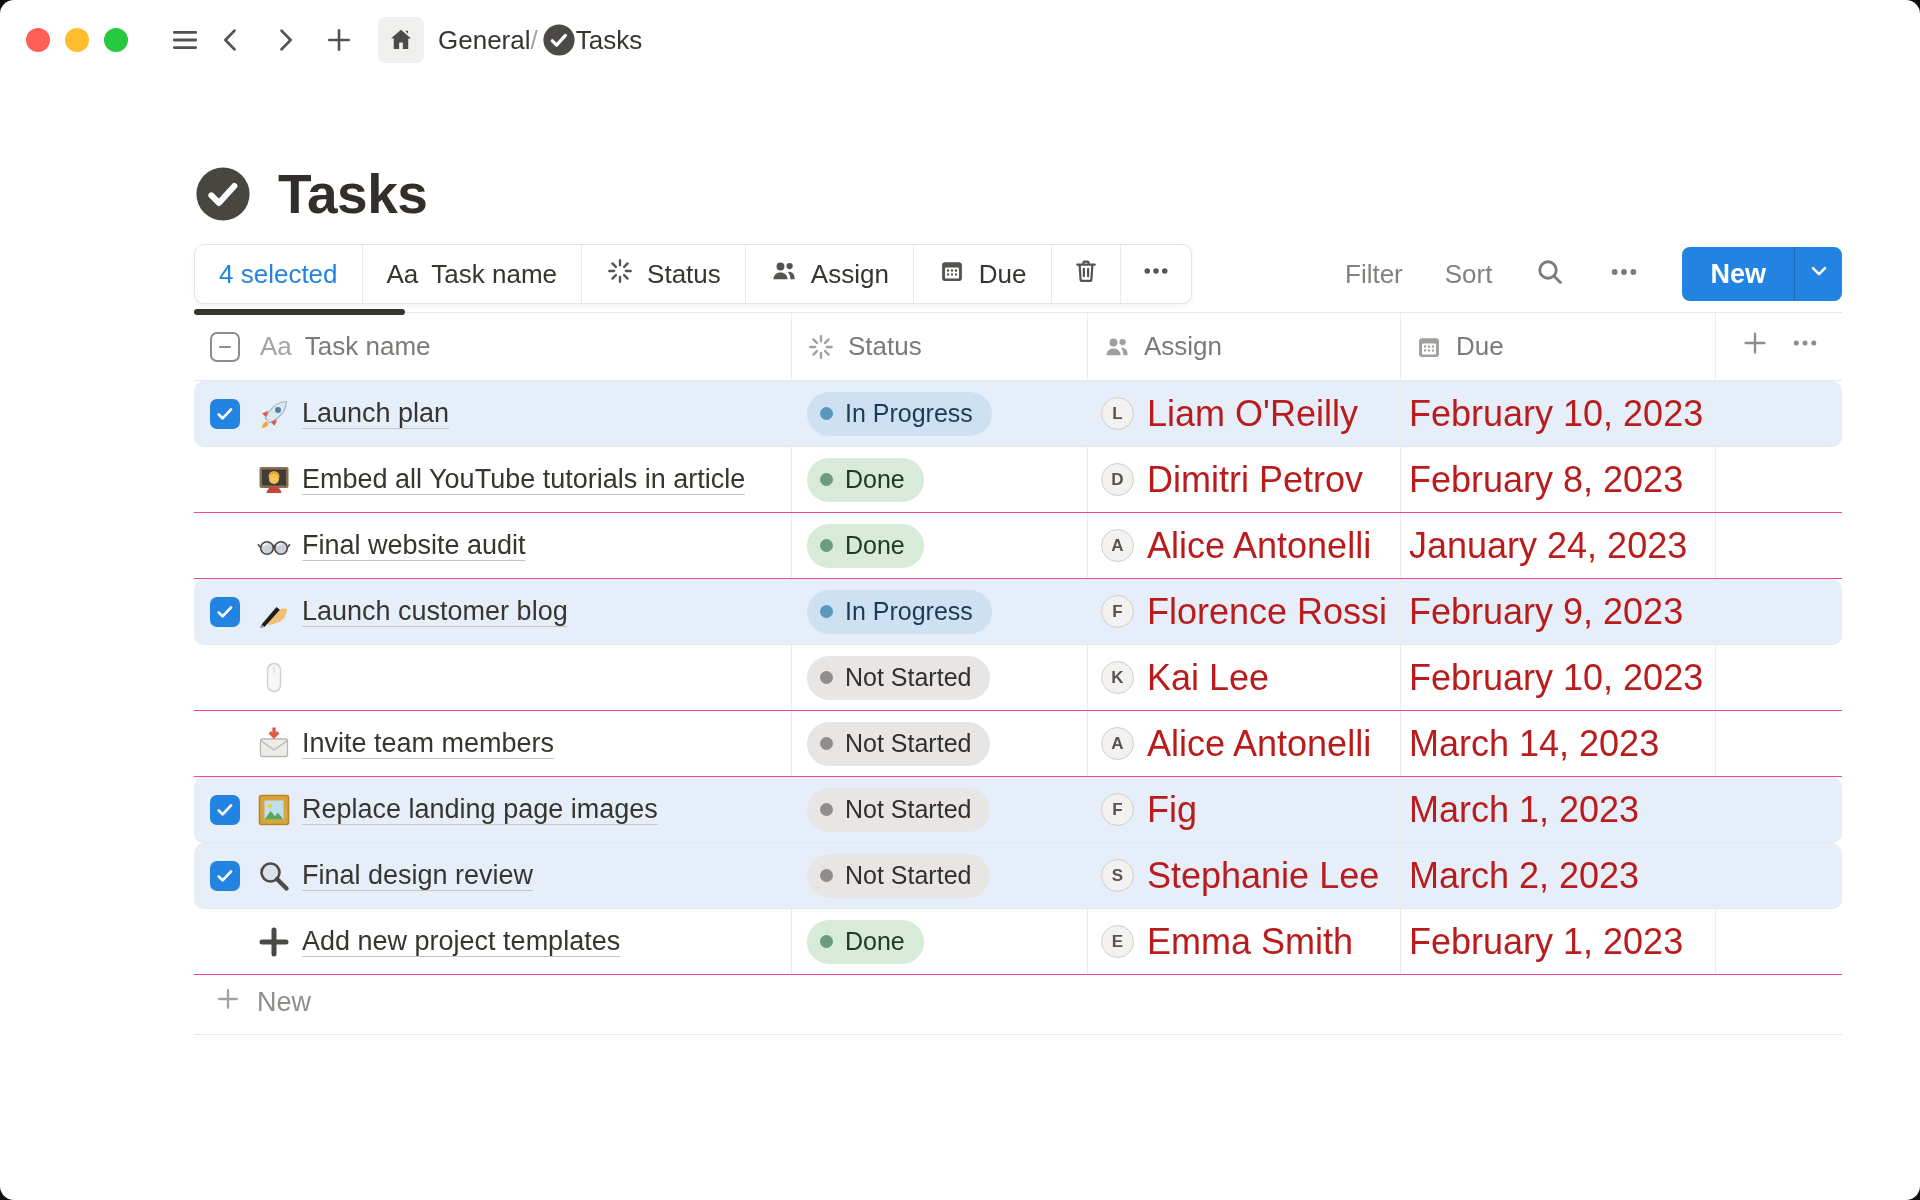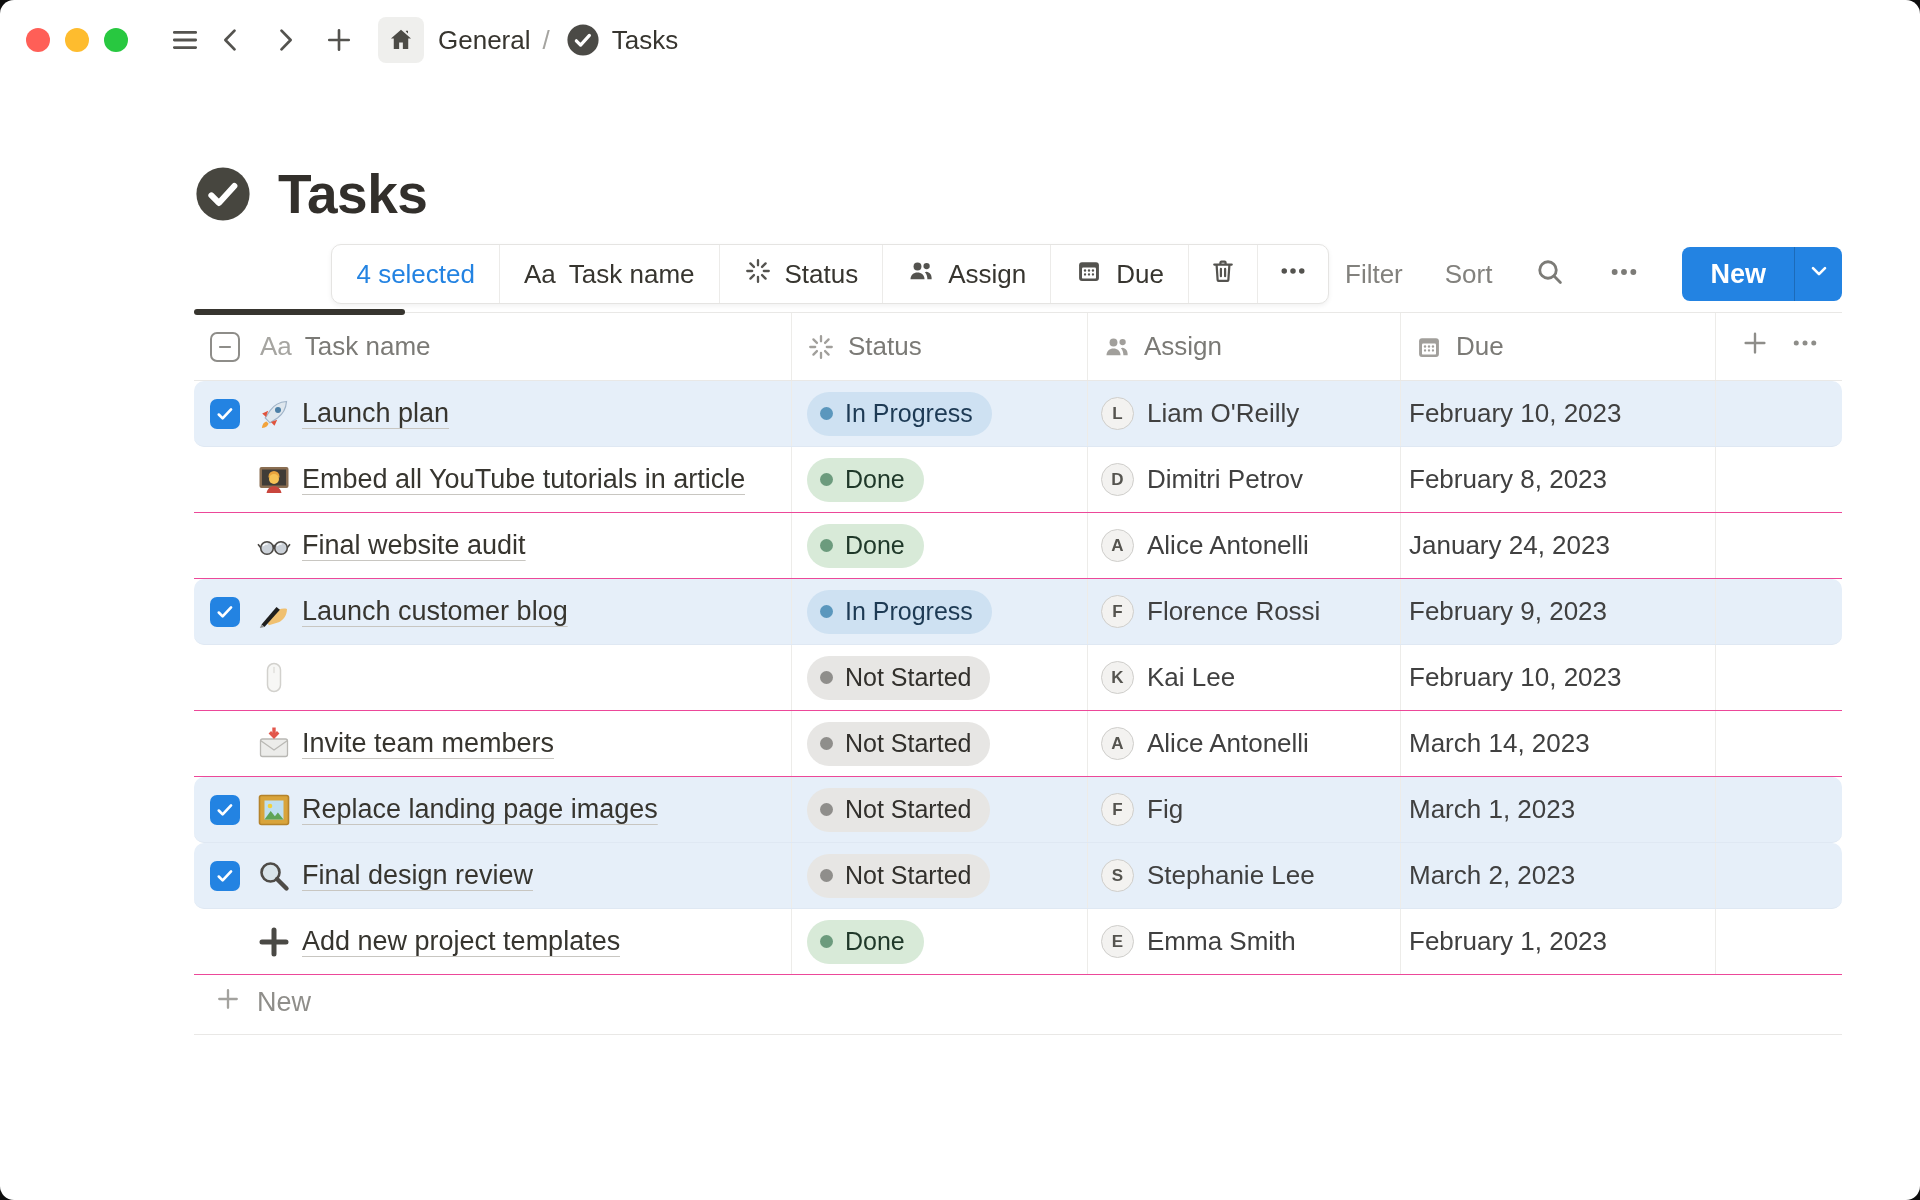--- a/index.html
+++ b/index.html
@@ -9,34 +9,34 @@
 
   
   .titlebar { height:80px; display:flex; align-items:center; padding:0 34px 0 26px; }
   .lights { display:flex; gap:15px; margin-right:34px; }
   .light { width:24px; height:24px; border-radius:50%; }
   .light.red{ background:#ff5f57; } .light.yellow{ background:#febc2e; } .light.green{ background:#28c840; }
   .tb-btn { width:46px; height:46px; display:flex; align-items:center; justify-content:center; border-radius:8px; flex:none; }
   .tb-btn svg { display:block; }
   .home-btn { background:#efefed; margin-left:8px; }
   .nav-group { display:flex; align-items:center; gap:8px; }
-  .breadcrumb { display:flex; align-items:center; gap:12px; font-size:26px; margin-left:14px; }
+  .breadcrumb { display:flex; align-items:center; gap:0; font-size:26px; margin-left:14px; }
   .crumb-sep { color:#a5a4a0; }
   .crumb-icon { width:34px; height:34px; margin-left:4px; }
   .tb-right { margin-left:auto; display:flex; align-items:center; gap:46px; }
   .share-label { font-size:26px; color:#3f3e39; }
 
   
   .content { padding:0 78px 0 194px; }
   .page-header { margin-top:82px; display:flex; align-items:center; gap:26px; }
   .page-icon { width:58px; height:58px; flex:none; }
   .page-title { font-size:55px; font-weight:700; color:#322f2b; letter-spacing:-0.5px; }
 
   
-  .controls { margin-top:18px; display:flex; align-items:center; justify-content:flex-end;gap:16px; }
+  .controls { margin-top:18px; display:flex; align-items:center; justify-content:space-between;gap:16px; }
   .sel-toolbar { display:flex; align-items:stretch; height:60px; background:#fff; border:1px solid #e5e4e2;
                  border-radius:10px; box-shadow:0 2px 5px rgba(15,15,15,0.06); overflow:hidden; }
   .seg { display:flex; align-items:center; gap:13px; padding:0 24px; font-size:26px; color:#37352f;
          border-right:1px solid #ecebe9; white-space:nowrap; }
   .seg:last-child { border-right:none; }
   .seg.sel-count { color:#2383e2; }
   .seg .aa-glyph { font-size:26px; color:#37352f; }
   .seg.icon-only { padding:0 20px; }
   .right-controls { display:flex; align-items:center; gap:42px; }
   .ghost-label { font-size:26px; color:#82817d; }
@@ -70,21 +70,21 @@
   .task-emoji { width:36px; height:36px; margin-right:10px; flex:none; display:flex; align-items:center; justify-content:center; }
   .task-text { font-size:27px; font-weight:500; color:#37352f; white-space:nowrap; overflow:hidden;
                text-decoration:underline; text-decoration-color:#c8c6c1; text-decoration-thickness:2px; text-underline-offset:6px; }
   .cell-status { padding-left:15px; }
   .pill { display:inline-flex; align-items:center; gap:12px; height:44px; padding:0 19px 0 13px; border-radius:22px;
           font-size:25px; white-space:nowrap; }
   .pill .dot { width:13px; height:13px; border-radius:50%; flex:none; }
   .cell-assign { padding-left:13px; gap:13px; }
   .avatar { width:33px; height:33px; border-radius:50%; background:#f3f2f0; border:1.5px solid #cfcecb; flex:none;
             display:flex; align-items:center; justify-content:center; font-size:17px; font-weight:700; color:#55544f; }
-  .assign-name, .due-text { font-size:26px; color:#404040; white-space:nowrap; }
+  .assign-name, .due-text { font-size:36px; color:#b91c1c; white-space:nowrap; }
   .cell-due { padding-left:8px; }
 
   .new-row { display:flex; align-items:center; height:54px; padding-left:20px; gap:15px; color:#8f8e8a; font-size:27px; }
   .bottom-line { height:1px; background:#e9e8e6; margin-top:5px; }
 </style>
 </head>
 <body>
 
 <div class="window">
 

